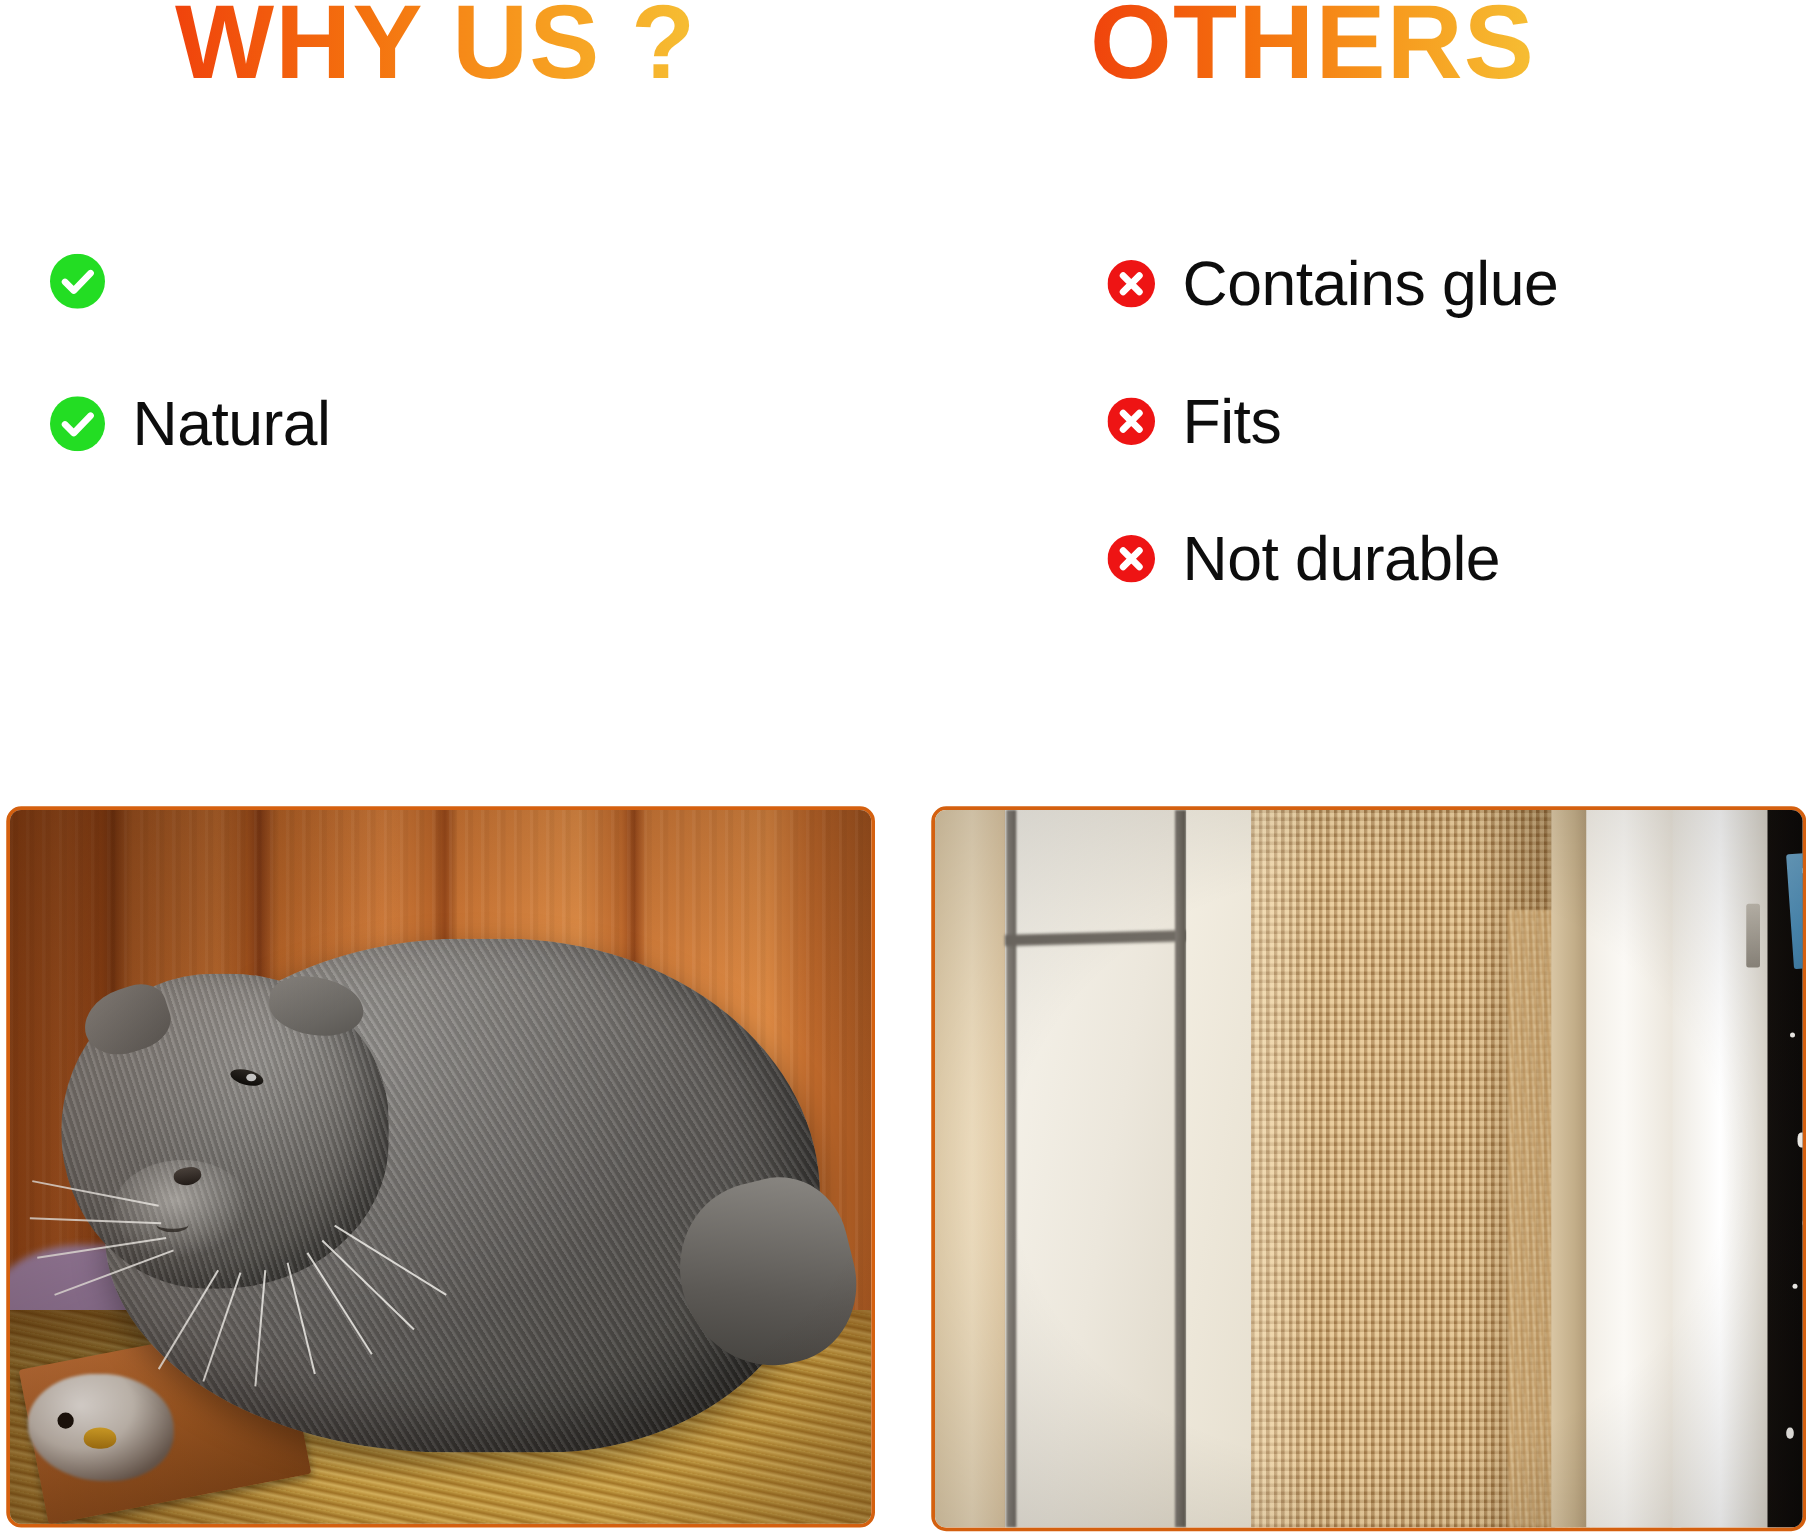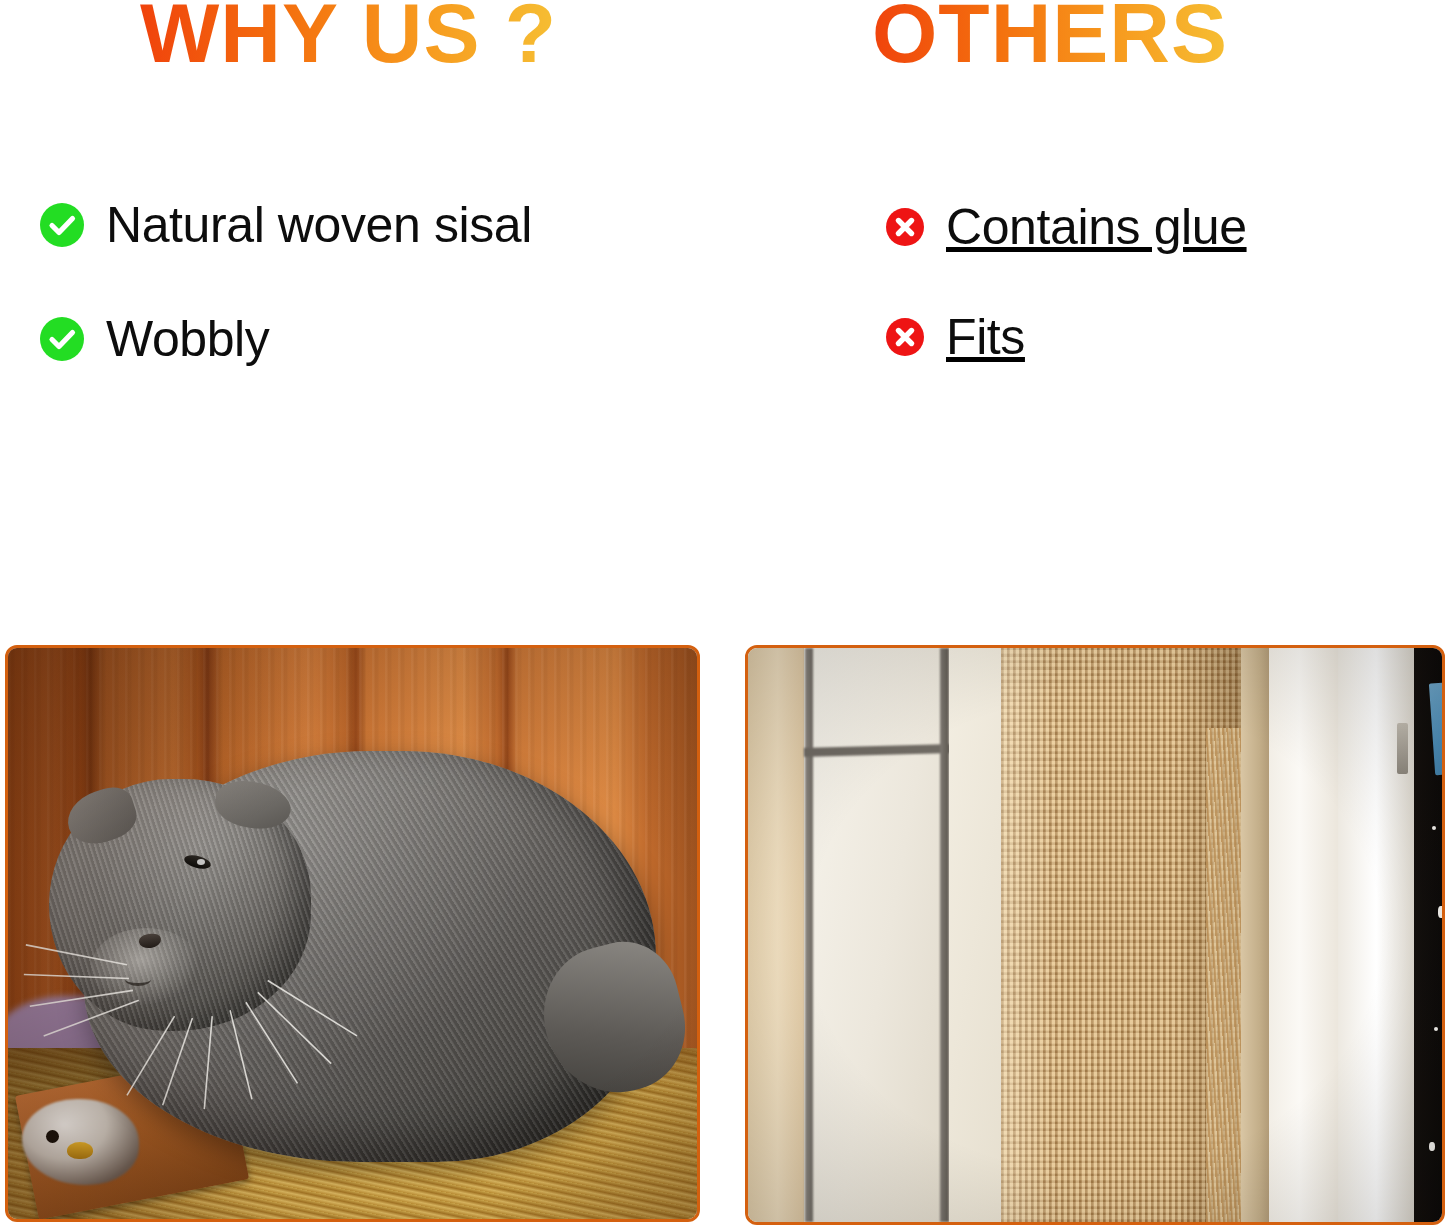--- a/index.html
+++ b/index.html
@@ -24,21 +24,21 @@
     background-clip:text;
     color:transparent;
     -webkit-text-fill-color:transparent;
   }
   #title-why { left:140px; top:-9px; }
   #title-others { left:872px; top:-9px; }
 
   
   .list { position:absolute; }
   #list-pros { left:40px; top:168px; }
-  #list-cons { left:886px; top:172px;text-decoration:underline; }
+  #list-cons { left:886px; top:172px; }
 
   .row { display:flex; align-items:center; }
   #list-pros .row { height:114px; }
   #list-cons .row { height:110px; }
 
   .ic { flex:0 0 auto; position:relative; display:block; }
   .ic svg { display:block; }
   #list-pros .ic { width:44px; height:44px; margin-right:22px; }
   #list-cons .ic { width:38px; height:38px; margin-right:22px; }
 
@@ -326,31 +326,30 @@
 
   <div class="list" id="list-pros">
 
     <div class="row">
       <span class="ic">
         <svg viewBox="0 0 44 44" width="44" height="44">
           <circle cx="22" cy="22" r="22" fill="#23DD23"></circle>
           <path d="M12 22.5 L19 29.5 L32.5 15.5" fill="none" stroke="#ffffff" stroke-width="5.2" stroke-linecap="round" stroke-linejoin="round"></path>
         </svg>
       </span>
-      <span class="itxt">Natural woven sisal</span>
     </div>
 
     <div class="row">
       <span class="ic">
         <svg viewBox="0 0 44 44" width="44" height="44">
           <circle cx="22" cy="22" r="22" fill="#23DD23"></circle>
           <path d="M12 22.5 L19 29.5 L32.5 15.5" fill="none" stroke="#ffffff" stroke-width="5.2" stroke-linecap="round" stroke-linejoin="round"></path>
         </svg>
       </span>
-      <span class="itxt">Wobbly</span>
+      <span class="itxt">Natural</span>
     </div>
 
 
   </div>
 
   <div class="list" id="list-cons">
 
     <div class="row">
       <span class="ic">
         <svg viewBox="0 0 38 38" width="38" height="38">
@@ -365,20 +364,29 @@
     <div class="row">
       <span class="ic">
         <svg viewBox="0 0 38 38" width="38" height="38">
           <circle cx="19" cy="19" r="19" fill="#EE1414"></circle>
           <path d="M12.5 12.5 L25.5 25.5 M25.5 12.5 L12.5 25.5" fill="none" stroke="#ffffff" stroke-width="5.4" stroke-linecap="round"></path>
         </svg>
       </span>
       <span class="itxt">Fits</span>
     </div>
 
+    <div class="row">
+      <span class="ic">
+        <svg viewBox="0 0 38 38" width="38" height="38">
+          <circle cx="19" cy="19" r="19" fill="#EE1414"></circle>
+          <path d="M12.5 12.5 L25.5 25.5 M25.5 12.5 L12.5 25.5" fill="none" stroke="#ffffff" stroke-width="5.4" stroke-linecap="round"></path>
+        </svg>
+      </span>
+      <span class="itxt">Not durable</span>
+    </div>
   </div>
 
   <div class="photo" id="photo-left">
     <div class="layer wood-wall"></div>
     <div class="layer wood-grain"></div>
     <div class="layer wood-shadow-l"></div>
     <div class="layer purple-cloth"></div>
 
     <div class="layer mat"></div>
     <div class="layer mat-shade"></div>

